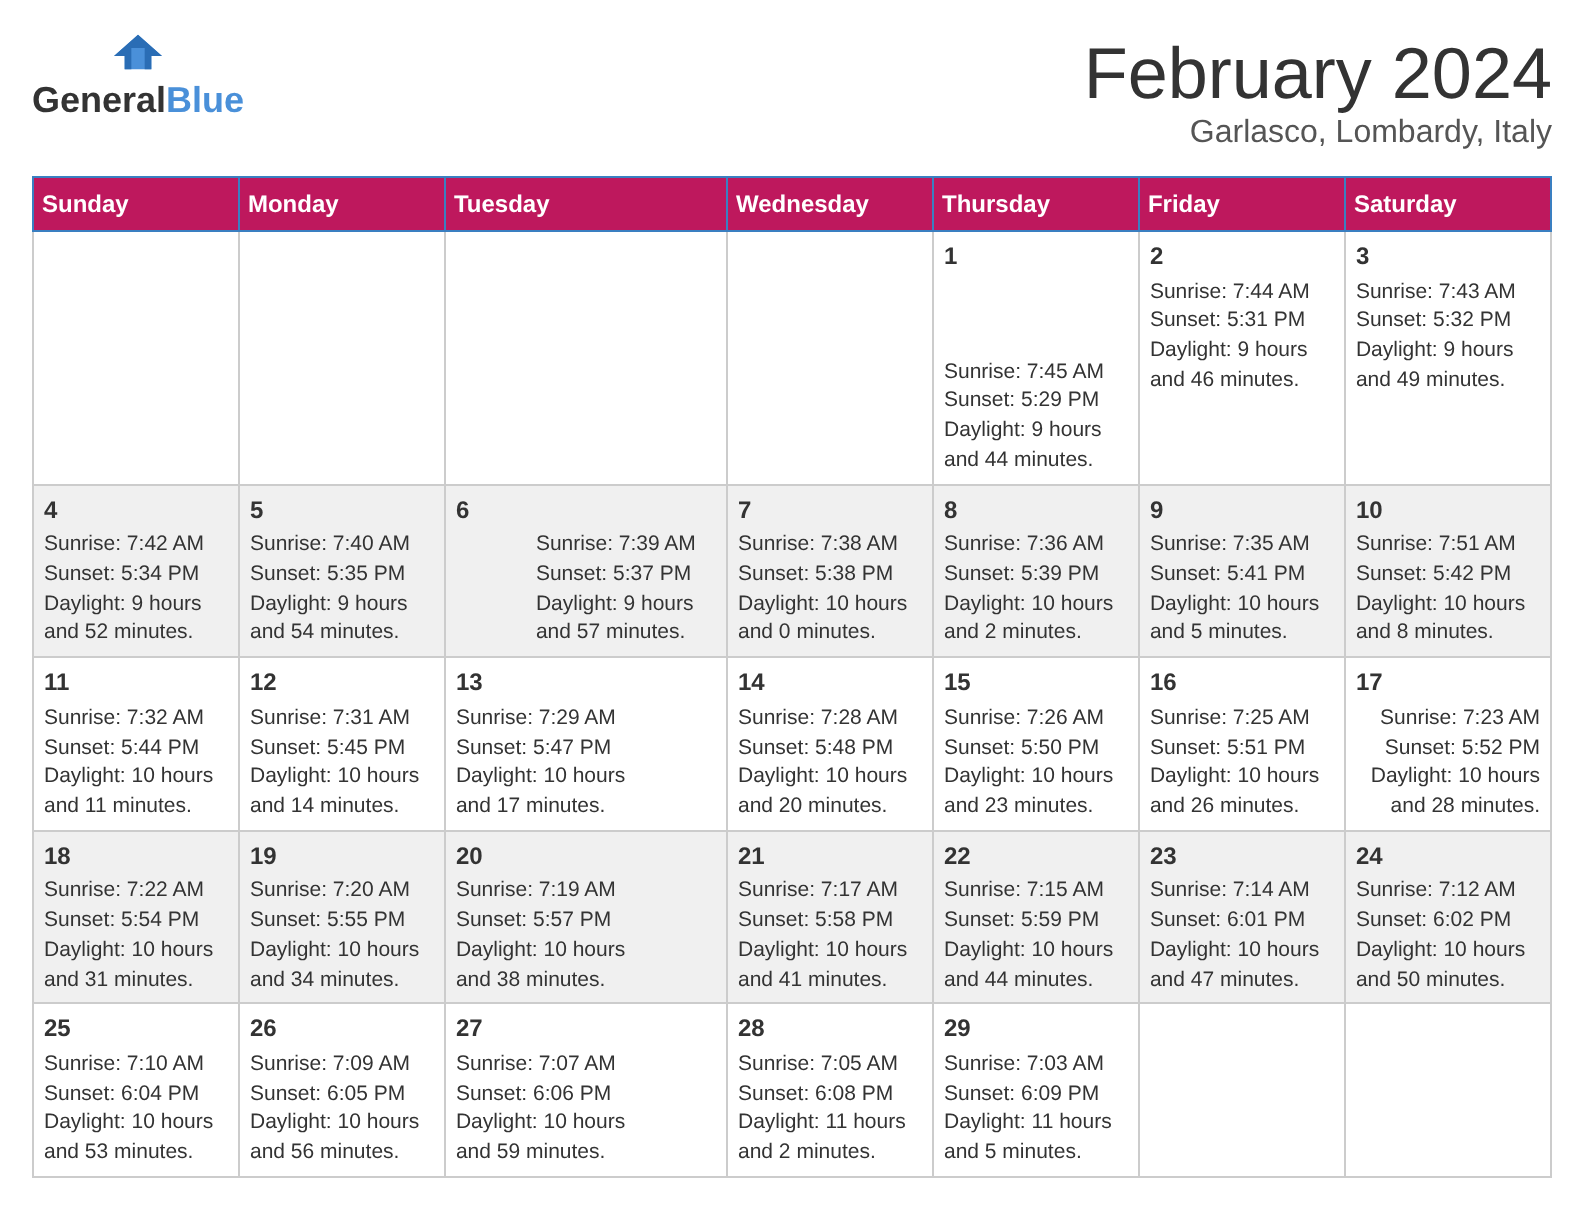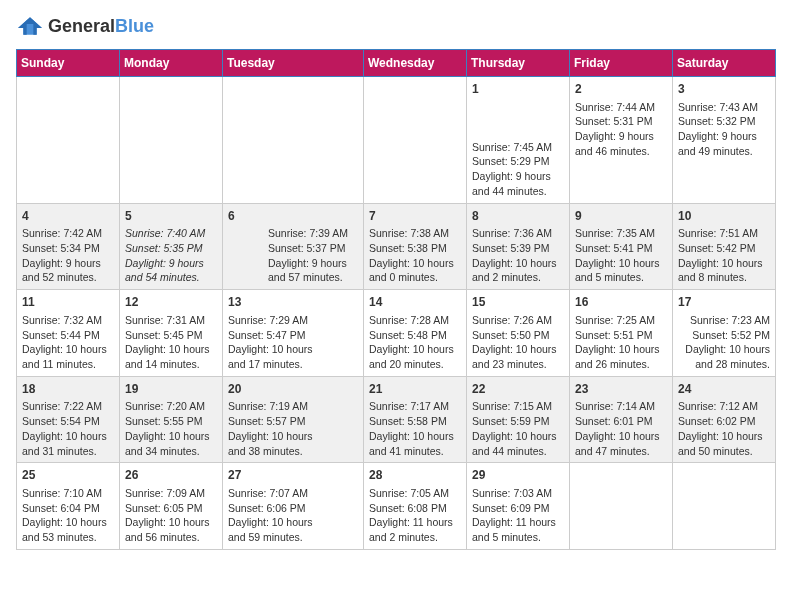--- a/index.html
+++ b/index.html
@@ -11,22 +11,23 @@
       padding: 16px;
     }
     .header-area {
       display: flex;
       justify-content: space-between;
       align-items: flex-start;
       margin-bottom: 12px;
     }
     .logo {
       display: flex;
-      align-items: flex-start;
+      align-items: center;
       gap: 4px;
+      flex-direction: column;
     }
     .logo-text-general {
       font-size: 18px;
       font-weight: bold;
       color: #333;
     }
     .logo-text-blue {
       font-size: 18px;
       font-weight: bold;
       color: #4a90d9;
@@ -102,20 +103,24 @@
   <div class="logo">
     <svg class="logo-icon" viewBox="0 0 40 30">
       <rect x="0" y="0" width="40" height="30" fill="white"></rect>
       <polygon points="20,2 38,18 30,18 30,28 10,28 10,18 2,18" fill="#4a90d9"></polygon>
       <polygon points="20,2 38,18 30,18 30,28 25,28 25,12 15,12 15,28 10,28 10,18 2,18" fill="#2a6db5"></polygon>
     </svg>
     <div>
       <span class="logo-text-general">General</span><span class="logo-text-blue">Blue</span>
     </div>
   </div>
+  <div class="title-area">
+    <div class="main-title">February 2024</div>
+    <div class="sub-title">Garlasco, Lombardy, Italy</div>
+  </div>
 </div>
 
 <table>
   <thead>
     <tr>
     <th>Sunday</th>
         <th>Monday</th>
         <th>Tuesday</th>
         <th>Wednesday</th>
         <th>Thursday</th>
@@ -154,21 +159,21 @@
       <tr class="row-shade">
         <td>
           <span class="day-num">4</span>
           <div class="day-info" style="white-space: pre-line;">Sunrise: 7:42 AM
 Sunset: 5:34 PM
 Daylight: 9 hours
 and 52 minutes.</div>
         </td>
         <td>
           <span class="day-num">5</span>
-          <div class="day-info" style="white-space: pre-line; font-style: italic;">Sunrise: 7:40 AM
+          <div class="day-info" style="white-space: pre-line;">Sunrise: 7:40 AM
 Sunset: 5:35 PM
 Daylight: 9 hours
 and 54 minutes.</div>
         </td>
         <td>
           <span class="day-num">6</span>
           <div class="day-info" style="white-space: pre-line; margin-left: 40px;">Sunrise: 7:39 AM
 Sunset: 5:37 PM
 Daylight: 9 hours
 and 57 minutes.</div>

